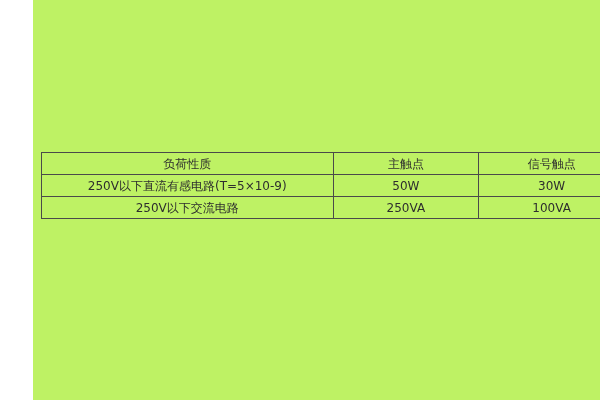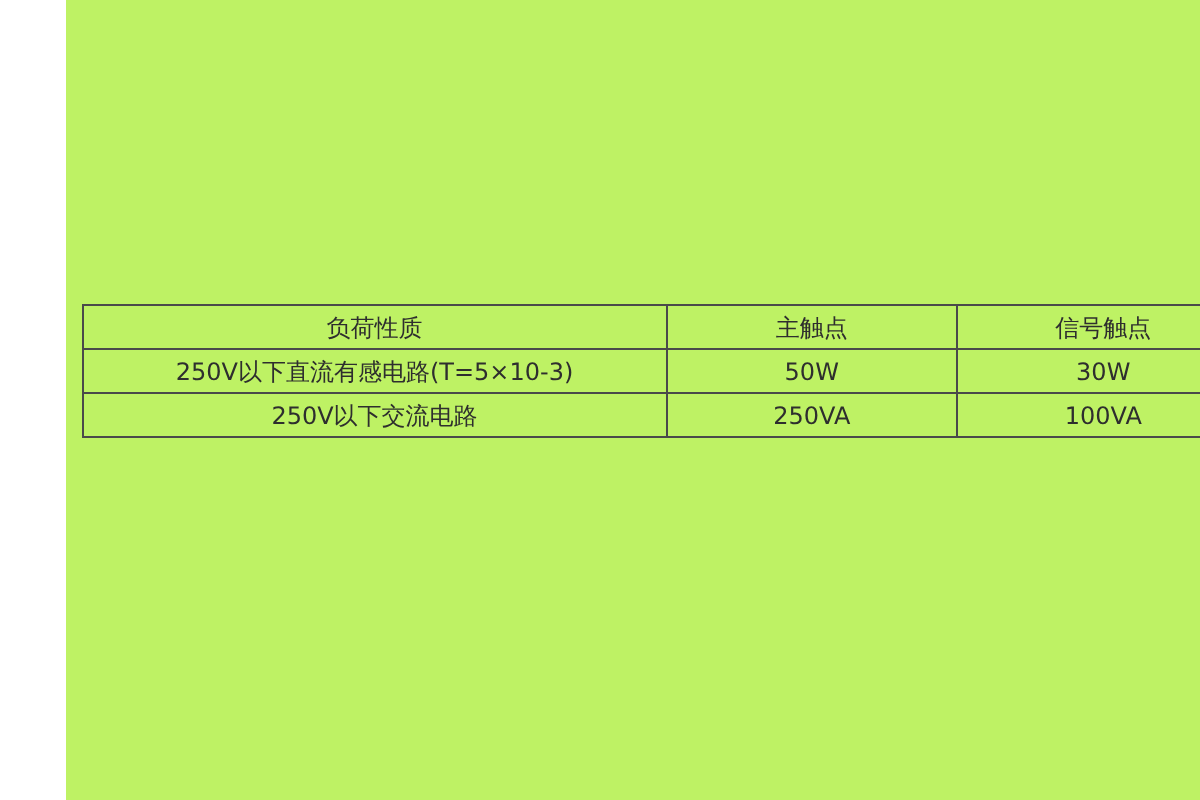--- a/index.html
+++ b/index.html
@@ -57,21 +57,21 @@
           <col class="c1">
           <col class="c2">
       </colgroup>
       <tbody>
           <tr>
         <th>负荷性质</th>
         <th>主触点</th>
         <th>信号触点</th>
       </tr>
       <tr>
-        <td>250V以下直流有感电路(T=5×10-3)</td>
+        <td>250V以下直流有感电路(T=5×10-9)</td>
         <td>50W</td>
         <td>30W</td>
       </tr>
       <tr>
         <td>250V以下交流电路</td>
         <td>250VA</td>
         <td>100VA</td>
       </tr>
     </tbody>
       </table>

